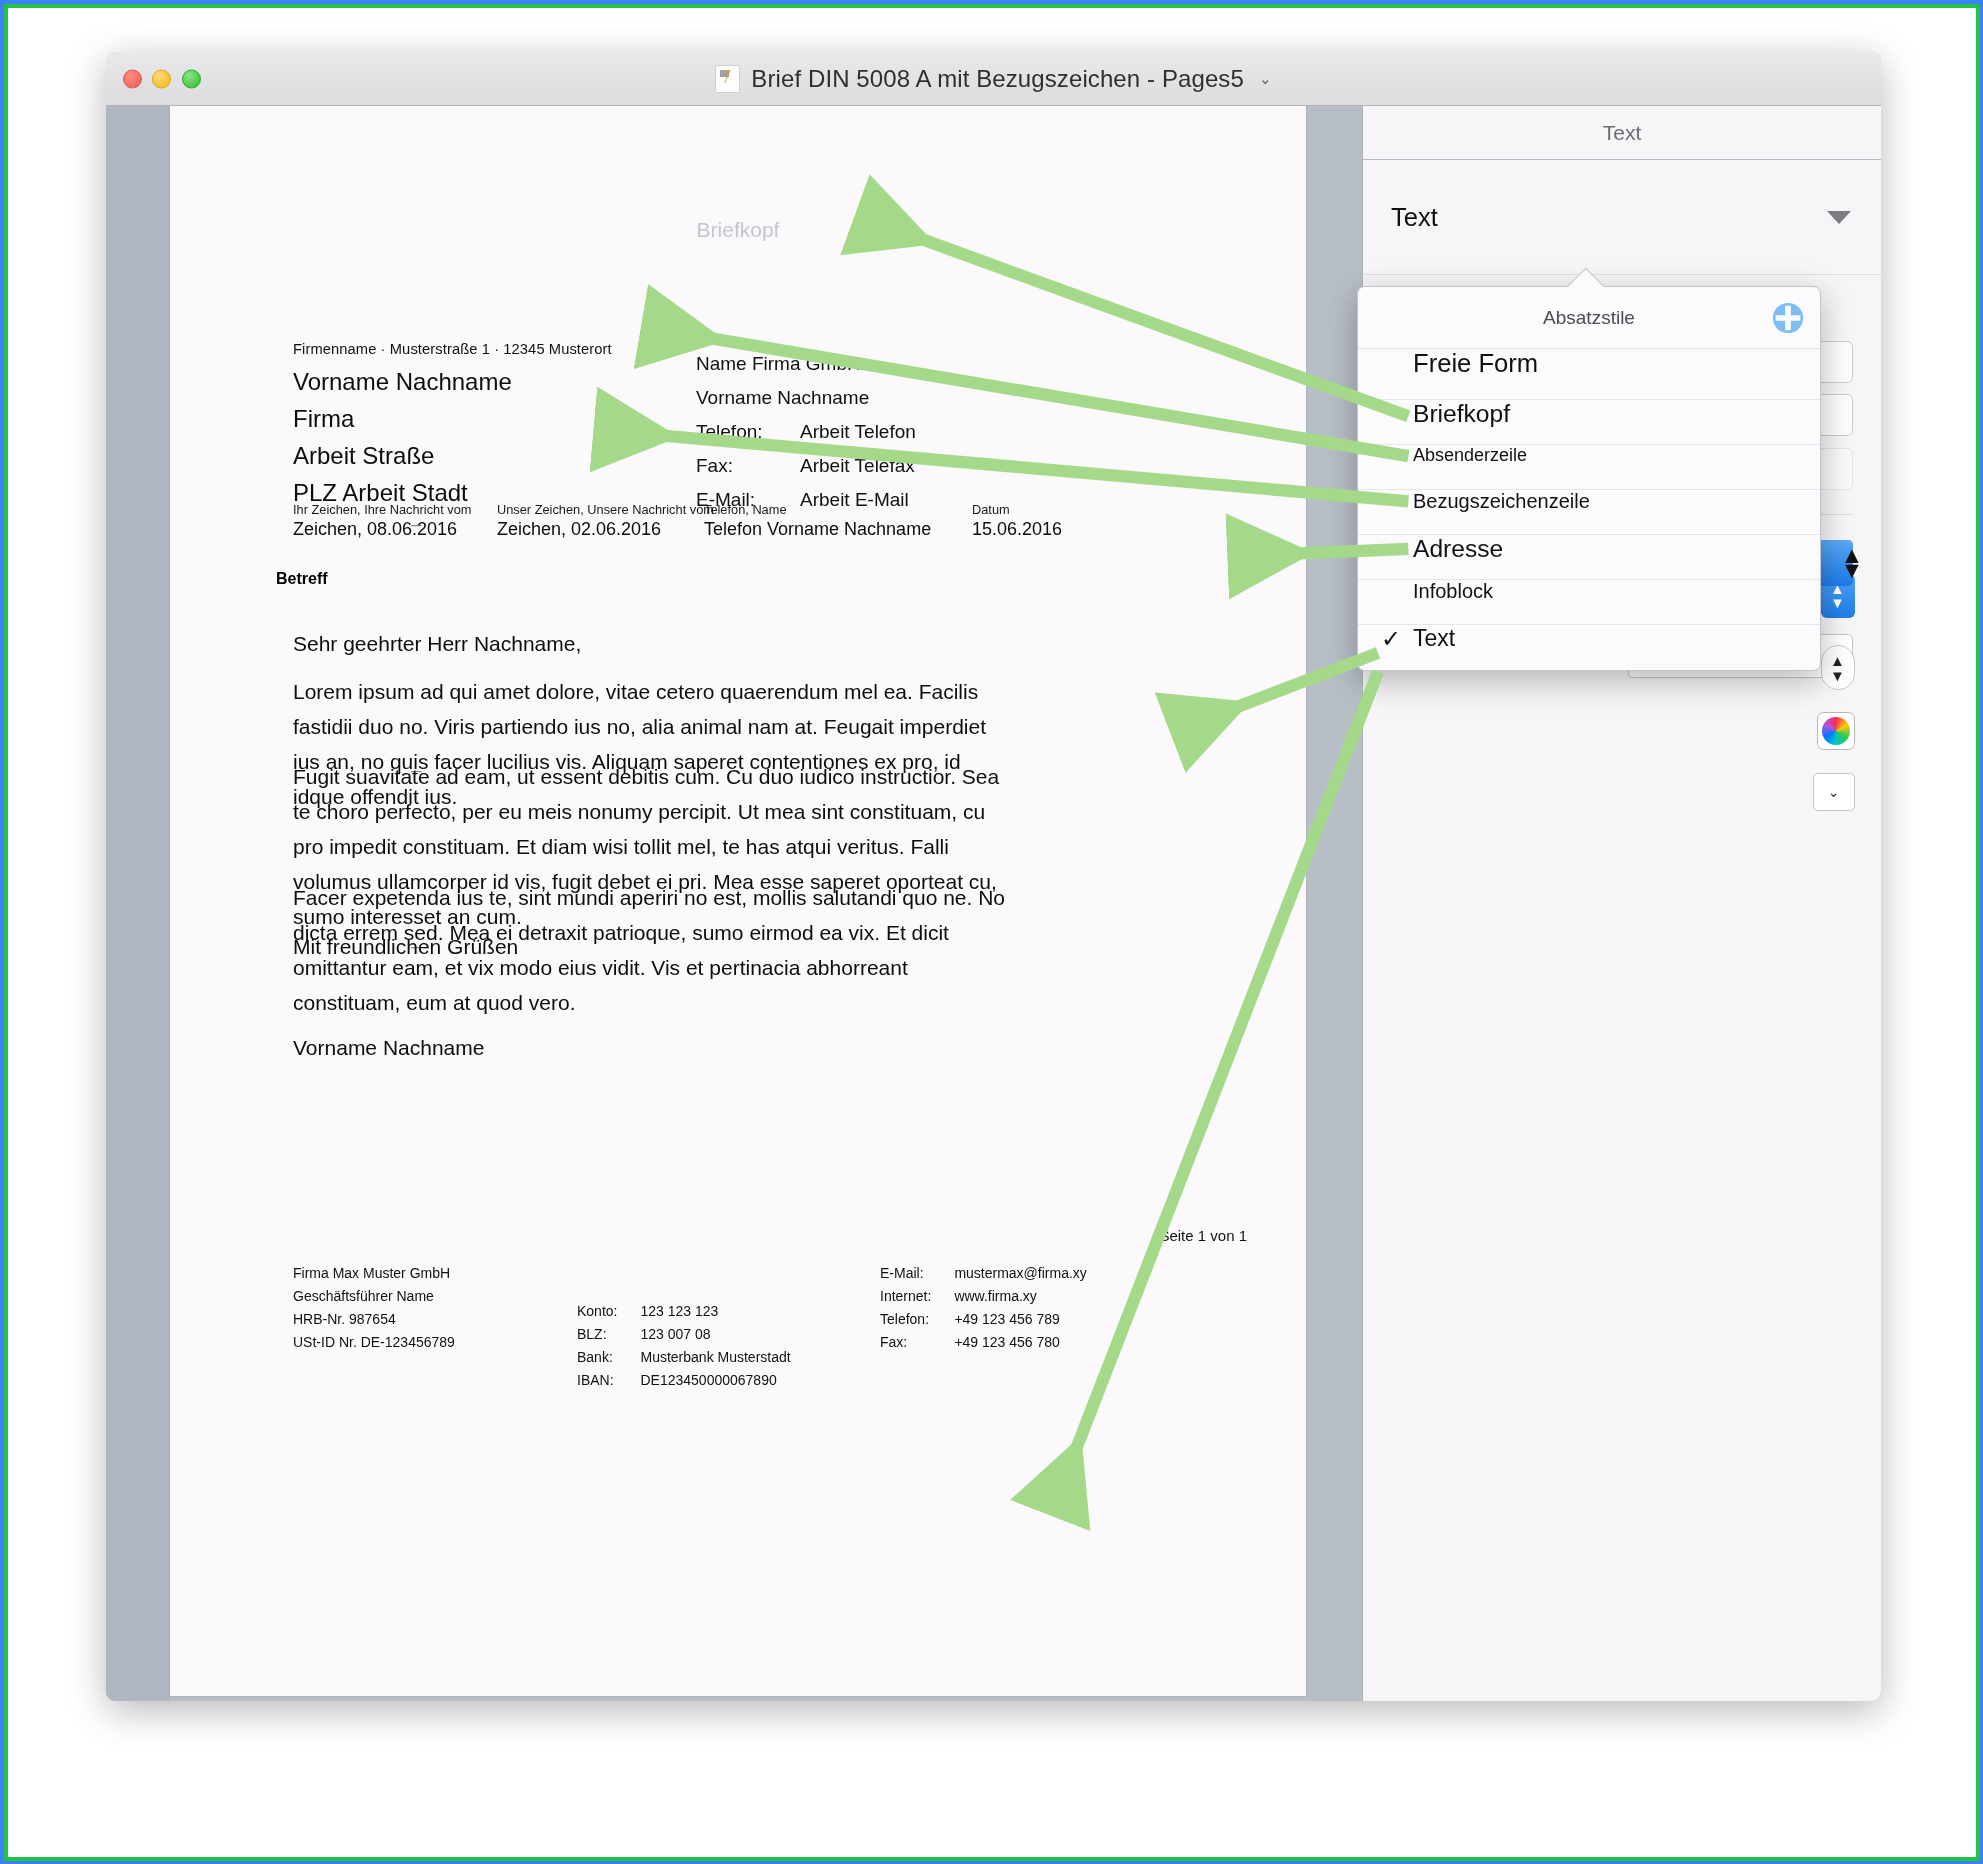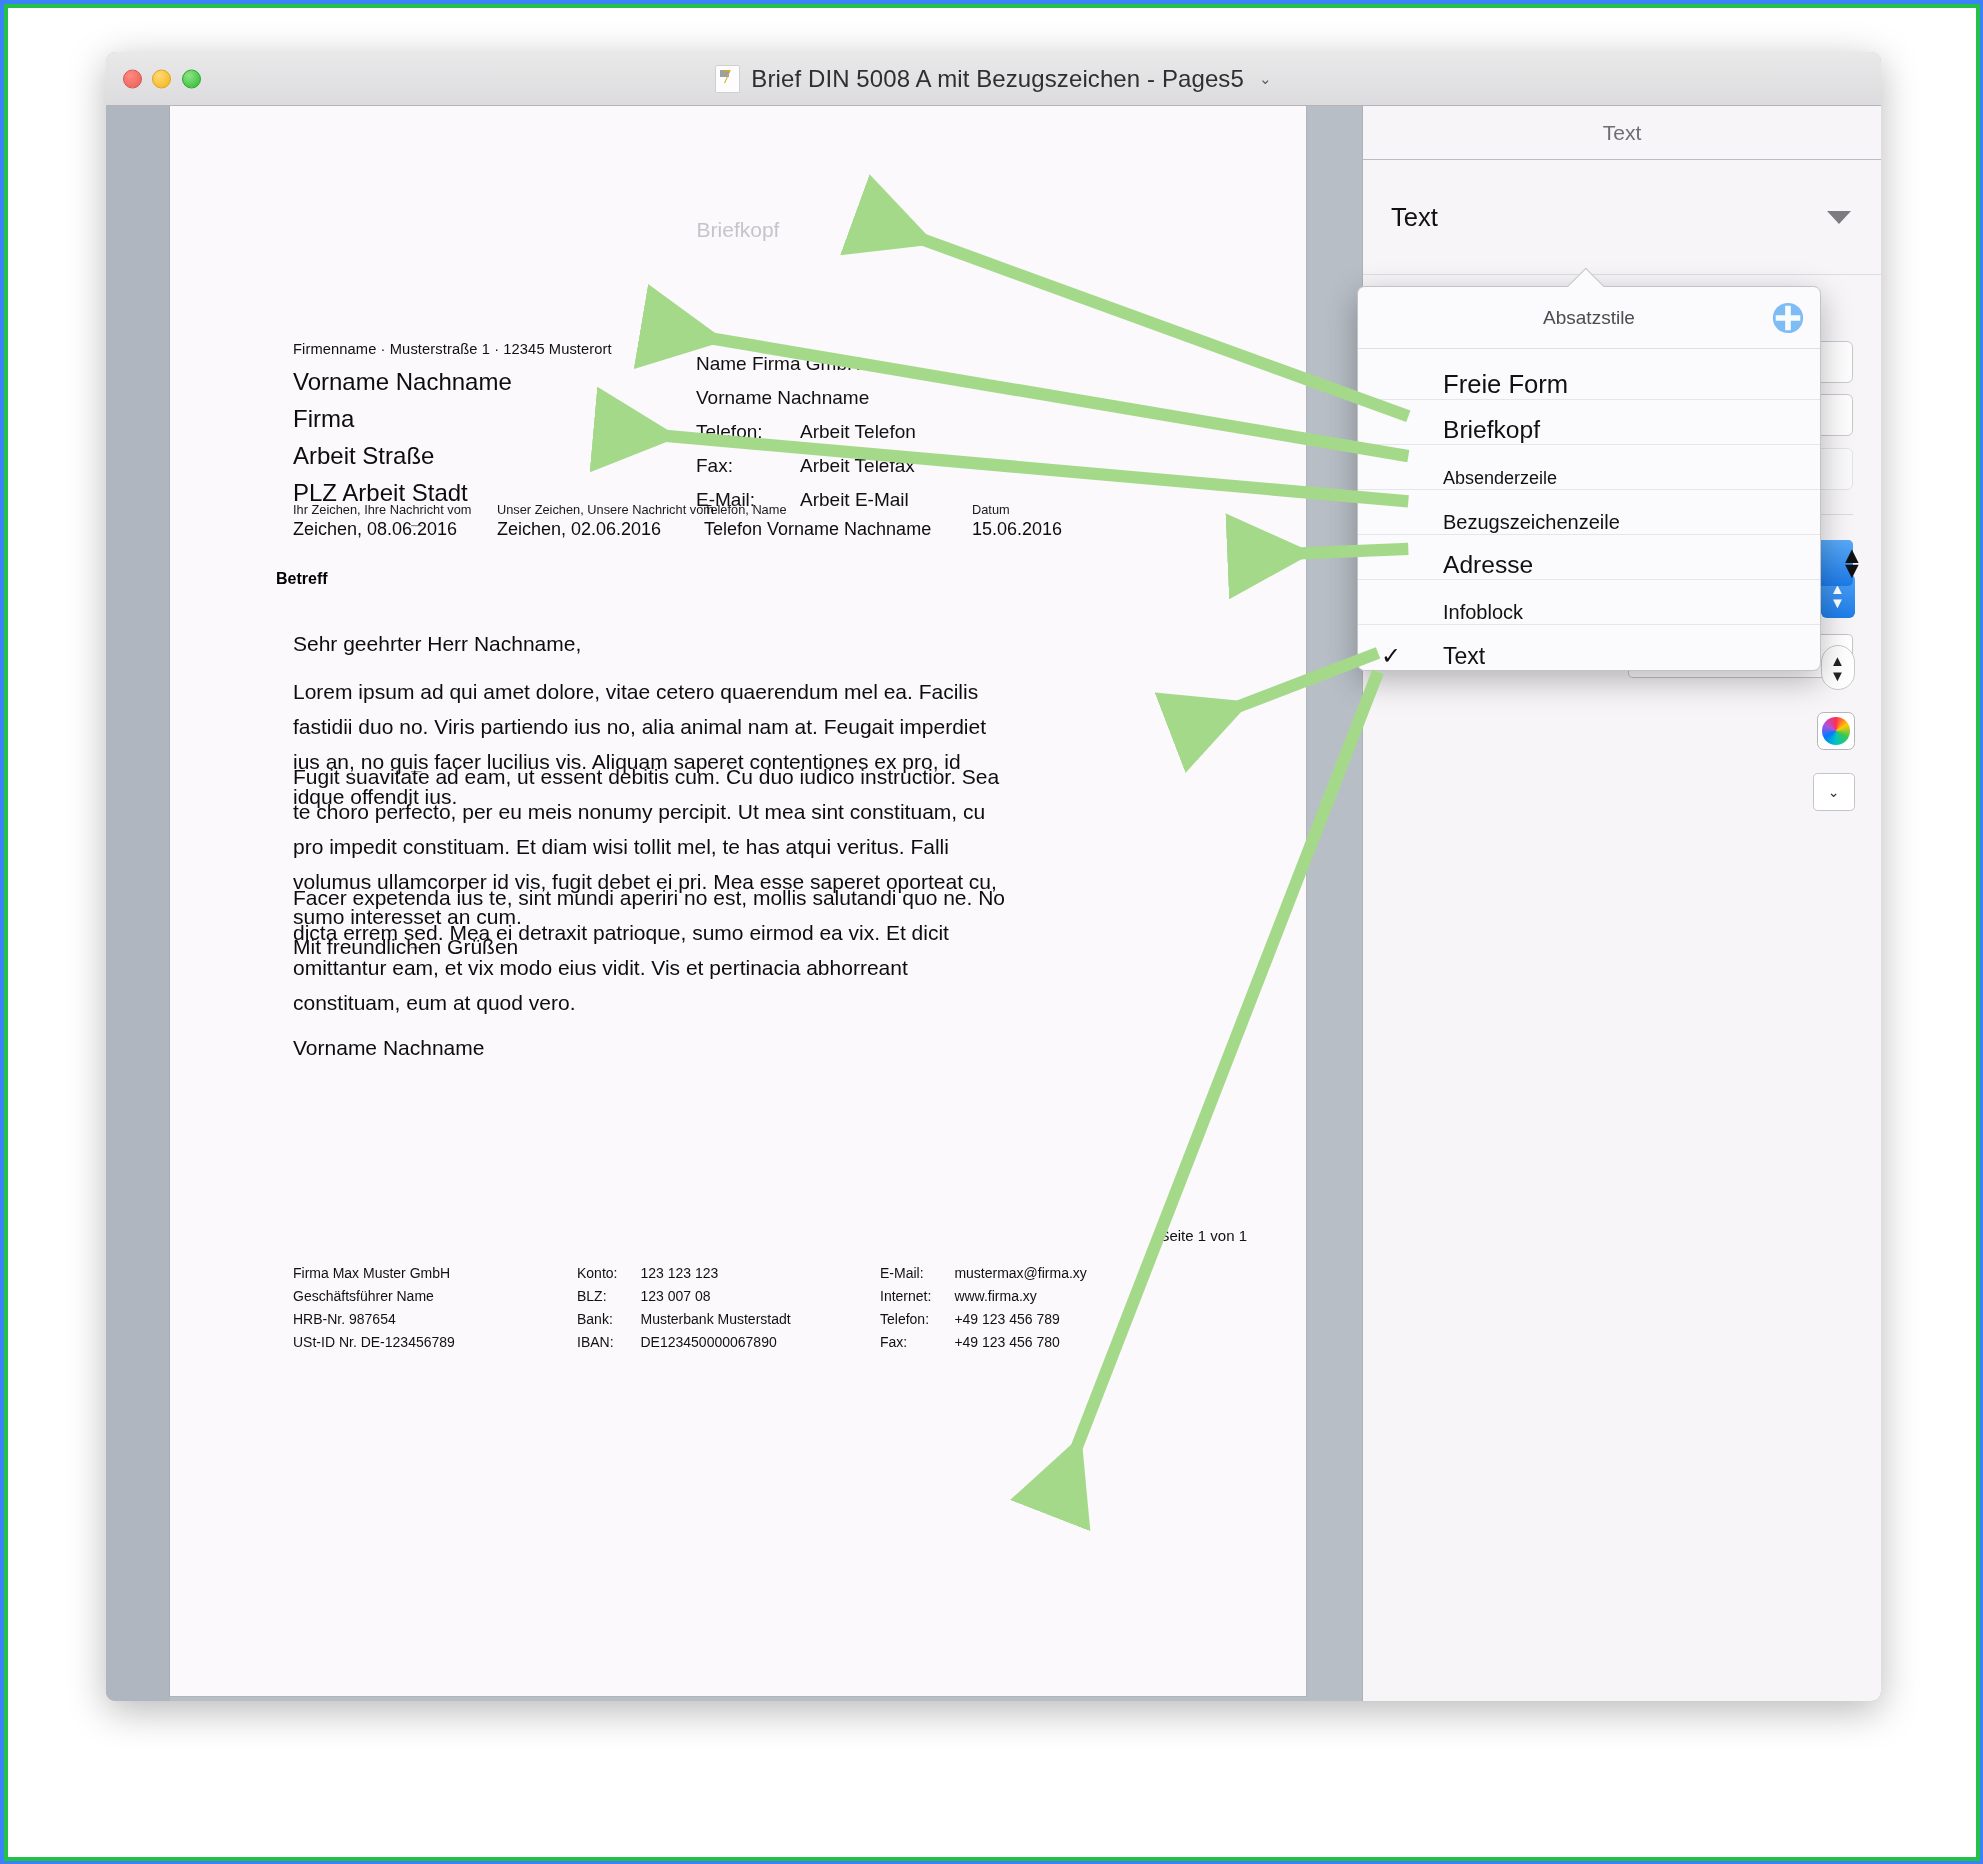--- a/index.html
+++ b/index.html
@@ -221,21 +221,21 @@
     height: 62px; display:flex; align-items:center; justify-content:center;
     position:relative; border-bottom:0.9px solid #e0dfe3;
   }
   .popup-title { font-size: 19px; color:#4d4d51; }
   .plus-btn {
     position:absolute; right: 15px; top: 50%; transform: translateY(-50%);
     width: 34px; height: 34px;
   }
   .plus-btn svg { display:block; }
   .menu-item {
-    height: 45px; display:flex; align-items:flex-end; padding-left: 85px;
+    height: 45px; display:flex; align-items:flex-start; padding-left: 55px;
     border-bottom: 0.9px solid #e6e5e9; position:relative;
   }
   .menu-item:last-child { border-bottom:none; border-bottom-left-radius:7.6px; border-bottom-right-radius:7.6px; }
   .menu-item .check { position:absolute; left: 23px; font-size: 24px; color:#111; }
   .mi-freieform { font-size: 25.6px; color:#111; height: 51px; }
   .mi-briefkopf { font-size: 24.6px; color:#111; }
   .mi-absender { font-size: 18px; color:#111; }
   .mi-adresse  { font-size: 24.6px; color:#111; }
   .mi-bezug    { font-size: 20px; color:#111; }
   .mi-infoblock{ font-size: 20px; color:#111; }
@@ -341,21 +341,21 @@
 
         <div class="doc-abs seitenzahl">Seite 1 von 1</div>
 
         <div class="doc-abs fuss">
           <div class="fuss-col" style="left:0;">
             <div>Firma Max Muster GmbH</div>
             <div>Geschäftsführer Name</div>
             <div>HRB-Nr. 987654</div>
             <div>USt-ID Nr. DE-123456789</div>
           </div>
-          <div class="fuss-col" style="left:284px;">
+          <div class="fuss-col" style="left:284px;margin-top:38px;">
             <table>
               <tbody>
                   <tr>
                 <td class="k">Konto:</td>
                 <td>123 123 123</td>
               </tr>
               <tr>
                 <td class="k">BLZ:</td>
                 <td>123 007 08</td>
               </tr>

